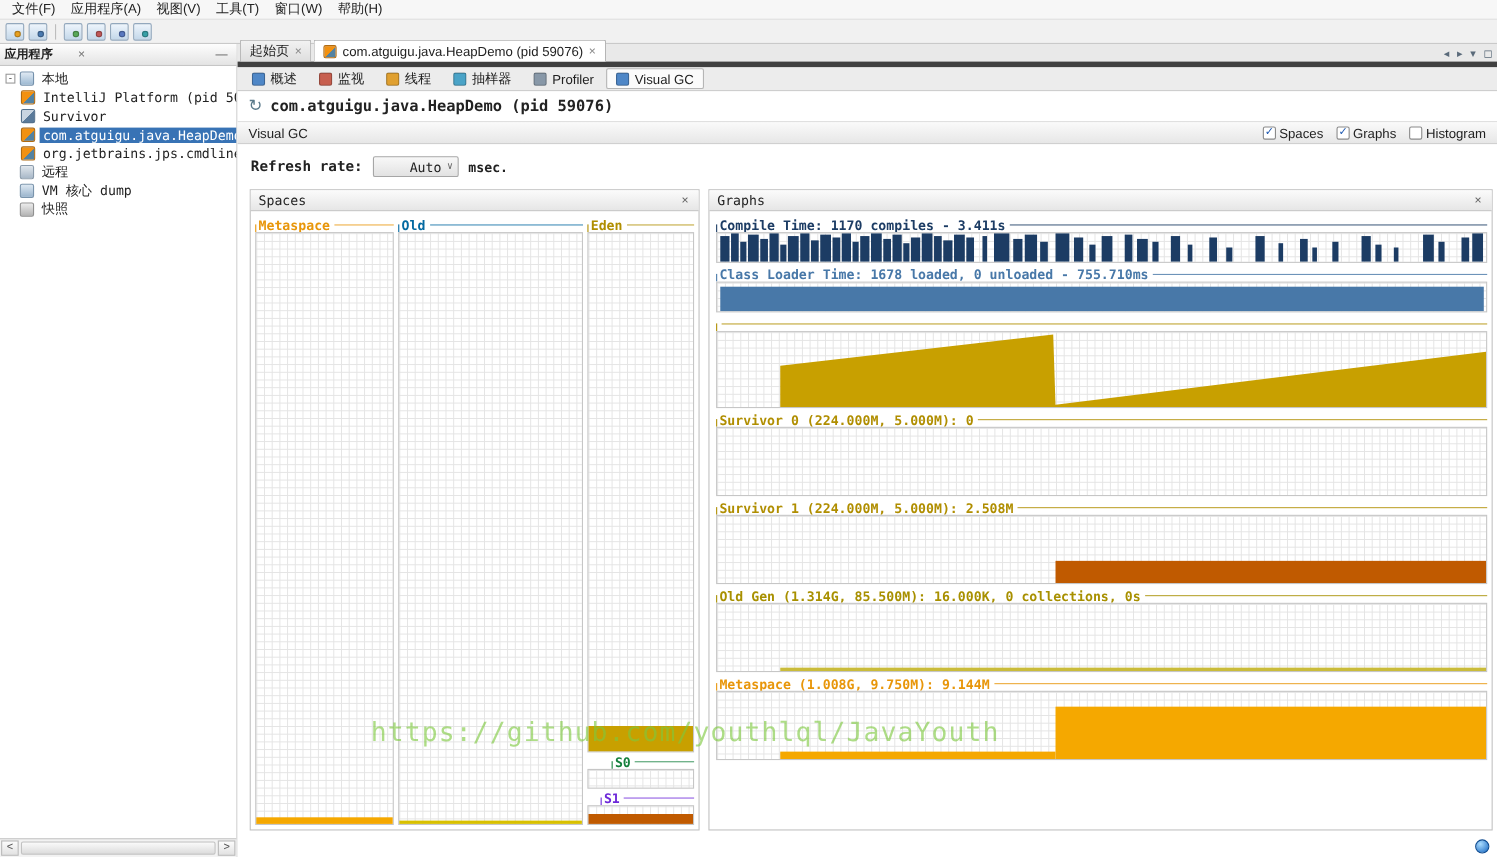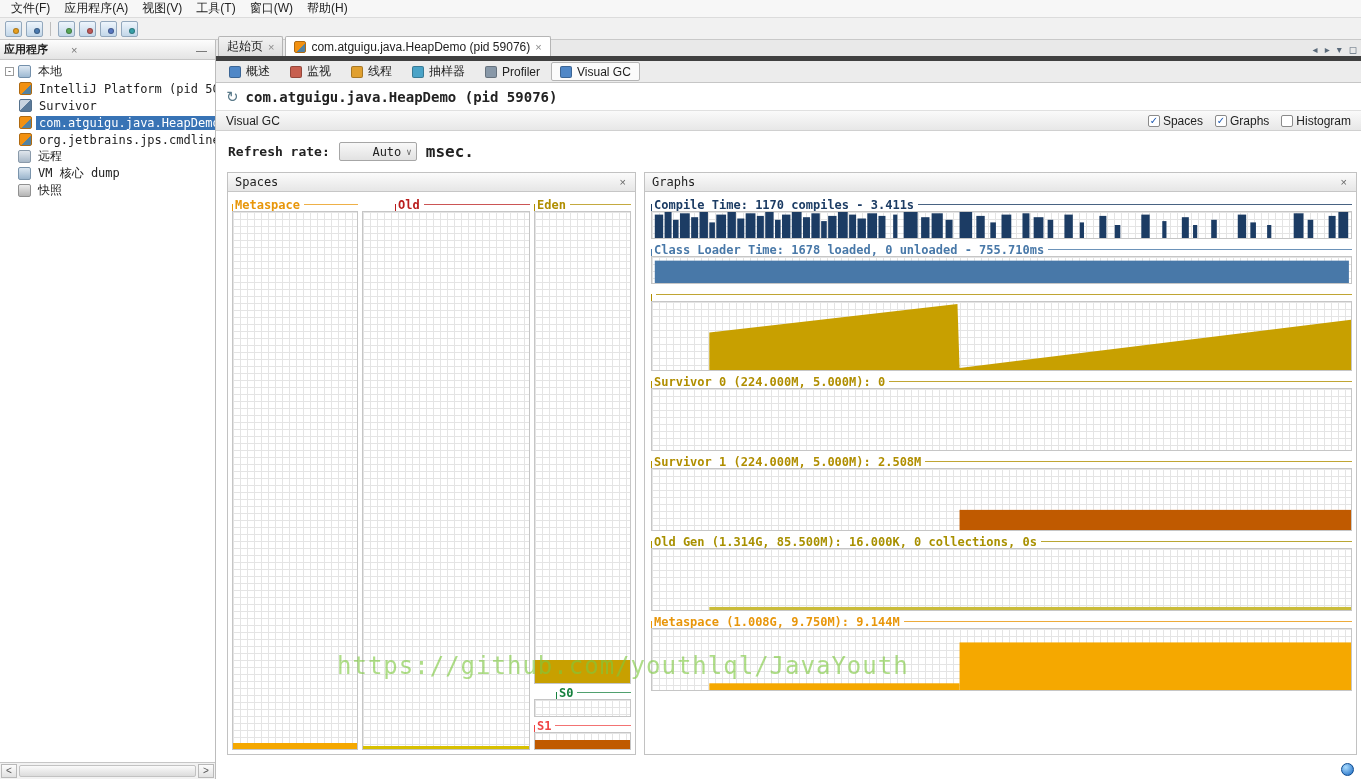--- a/index.html
+++ b/index.html
@@ -268,21 +268,21 @@
               </label>
             </div>
         </div>
 
         <div class="refresh-row">
           <span class="refresh-label monob">Refresh rate:</span>
           <div class="refresh-select mono">
             <span>Auto</span>
             <span class="sel-arrow">∨</span>
           </div>
-          <span class="monob" style="font-size:16px">msec.</span>
+          <span class="monob" style="font-size:12px">msec.</span>
         </div>
 
         <div class="panels">
 
           <div class="panel panel-spaces">
             <div class="panel-header">
               <span class="mono">Spaces</span>
               <span class="panel-close">×</span>
             </div>
             <div class="spaces-body">
@@ -292,21 +292,21 @@
                   <span class="tick"></span>
                   <span>Metaspace</span>
                   <span class="line"></span>
                 </div>
                 <div class="space-box gridbg">
                   <div class="space-fill" style="height: 1.2%; background: rgb(245, 168, 0);"></div>
                 </div>
               </div>
 
               <div class="space-col col-old">
-                <div class="space-label" style="color: #b91c1c; margin-left: 33px;">
+                <div class="space-label" style="color: #0369a1;">
                   <span class="tick"></span>
                   <span>Old</span>
                   <span class="line"></span>
                 </div>
                 <div class="space-box gridbg">
                   <div class="space-fill" style="height: 0.6%; background: rgb(216, 192, 0);"></div>
                 </div>
               </div>
 
               <div class="space-col col-edenwrap">
@@ -321,21 +321,21 @@
                 <div class="gap2"></div>
                 <div class="space-label" style="color: #15803d; margin-left: 22px;">
                   <span class="tick"></span>
                   <span>S0</span>
                   <span class="line"></span>
                 </div>
                 <div class="space-box fixed18 gridbg">
                   <div class="space-fill" style="height: 0%; background: rgb(200, 160, 0);"></div>
                 </div>
                 <div class="gap2"></div>
-                <div class="space-label" style="color: #ef4444;">
+                <div class="space-label" style="color: #6d28d9; margin-left: 12px;">
                   <span class="tick"></span>
                   <span>S1</span>
                   <span class="line"></span>
                 </div>
                 <div class="space-box fixed18 gridbg">
                   <div class="space-fill" style="height: 55%; background: rgb(192, 90, 0);"></div>
                 </div>
               </div>
 
             </div>

